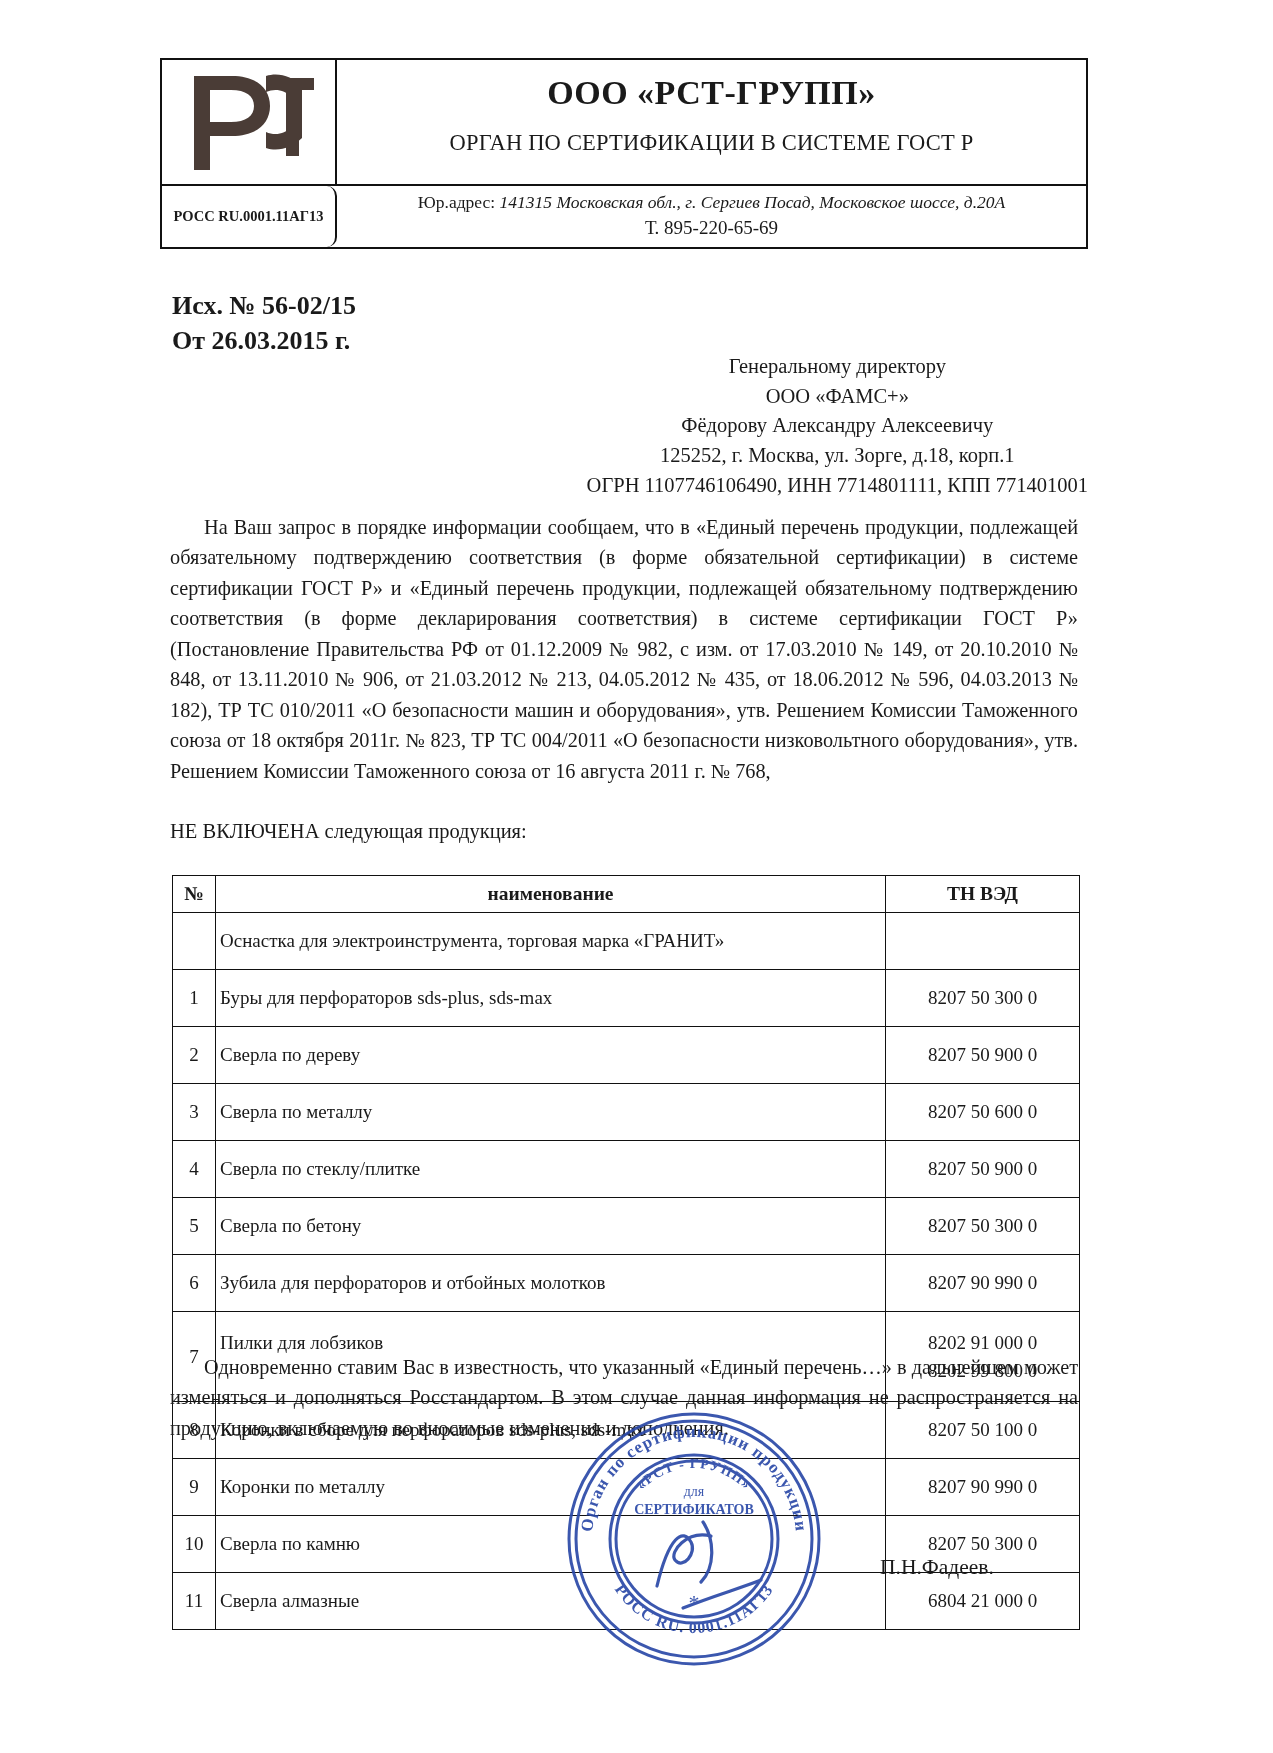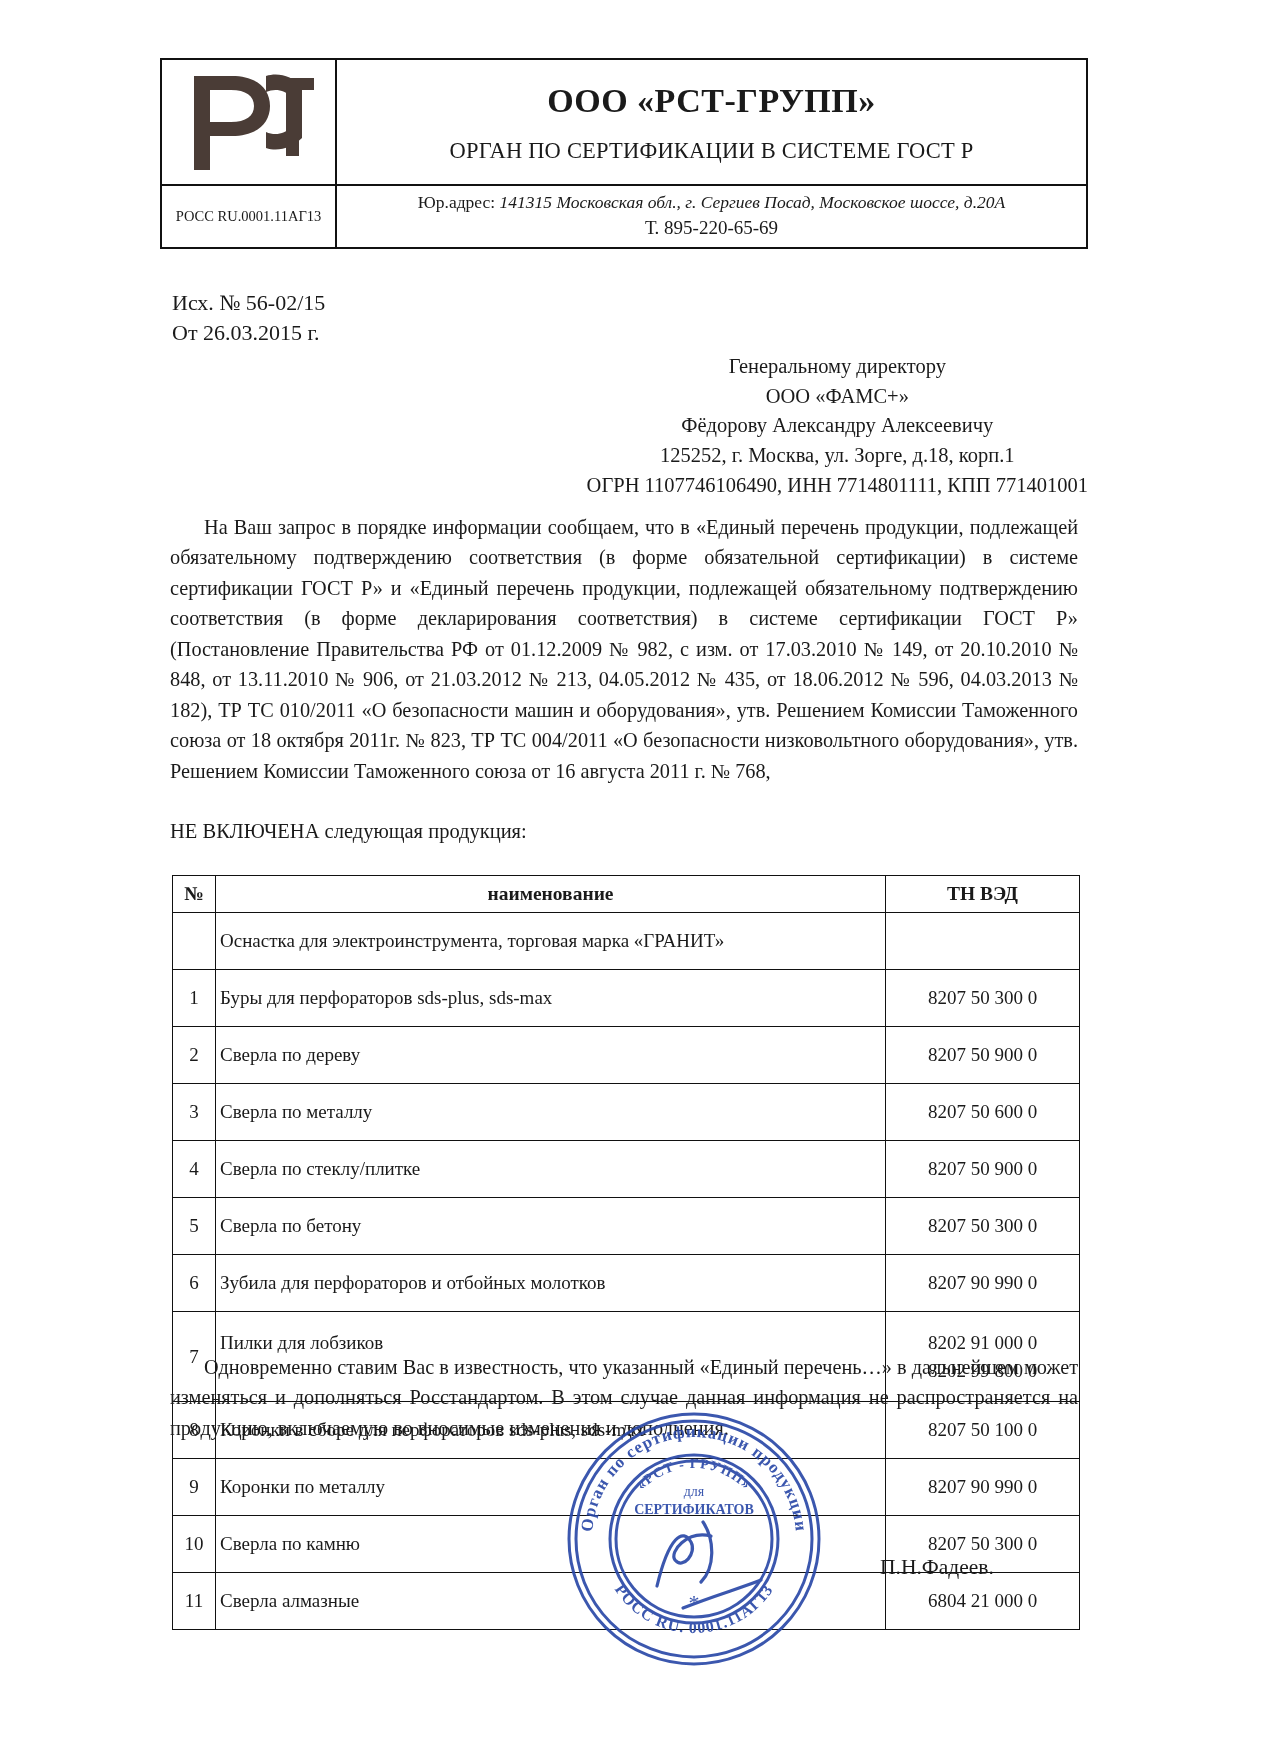--- a/index.html
+++ b/index.html
@@ -26,21 +26,21 @@
   .header {
     position: absolute;
     left: 160px;
     top: 58px;
     width: 928px;
     border: 2px solid #111;
     box-sizing: border-box;
   }
   .header-top {
     display: flex;
-    align-items: center;
+    align-items: flex-start;
     border-bottom: 2px solid #111;
   }
   .logo-cell {
     width: 175px;
     border-right: 2px solid #111;
     display: flex;
     align-items: center;
     justify-content: center;
     padding: 8px 0 6px 0;
     box-sizing: border-box;
@@ -72,43 +72,45 @@
     display: flex;
     align-items: stretch;
   }
   .rosscode-cell {
     width: 175px;
     border-right: 2px solid #111;
     display: flex;
     align-items: center;
     justify-content: center;
     font-size: 14.5px;
-    font-weight: normal;
+    font-weight: bold;
     box-sizing: border-box;
     padding: 4px 2px;
     text-align: center;
+    border-radius: 10px;
   }
   .addr-cell {
     flex: 1;
     text-align: center;
     padding: 6px 8px 7px 8px;
     box-sizing: border-box;
     line-height: 1.25;
   }
   .addr-line1 { font-size: 17.5px; }
   .addr-line1 .addr-italic { font-style: italic; }
   .addr-line2 { font-size: 19px; margin-top: 2px; }
 
   
   .refs {
     position: absolute;
     left: 172px;
     top: 288px;
-    font-size: 22px;
+    font-size: 26px;
     line-height: 1.35;
+    font-weight: bold;
   }
 
   
   .addressee {
     position: absolute;
     right: 185px;
     top: 352px;
     text-align: center;
     font-size: 20.5px;
     line-height: 1.45;

